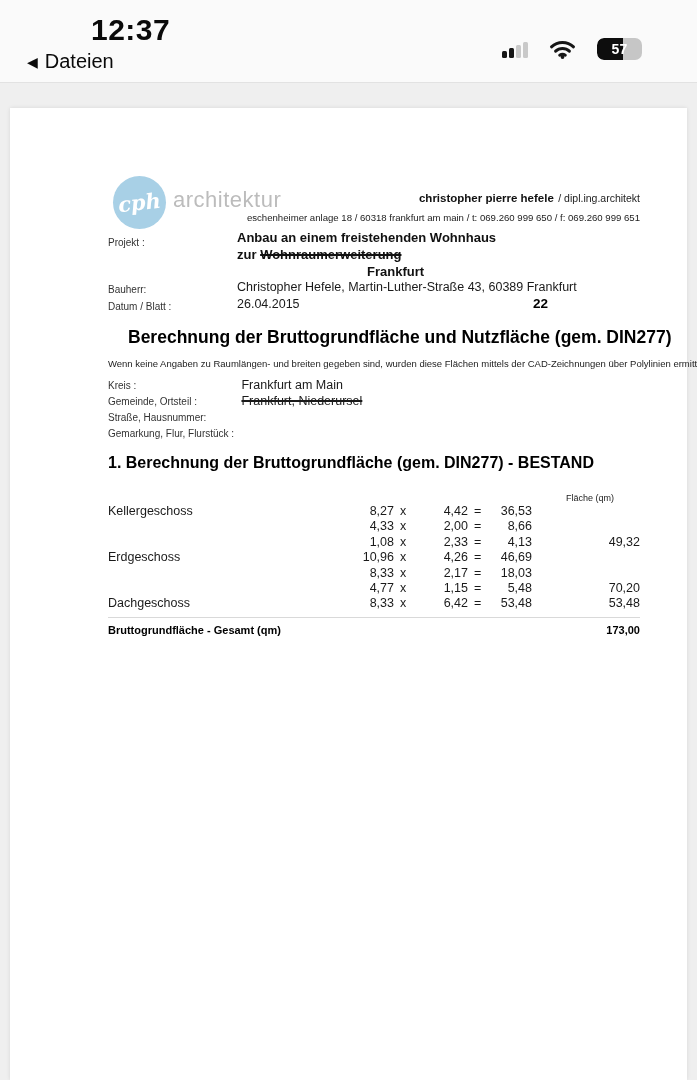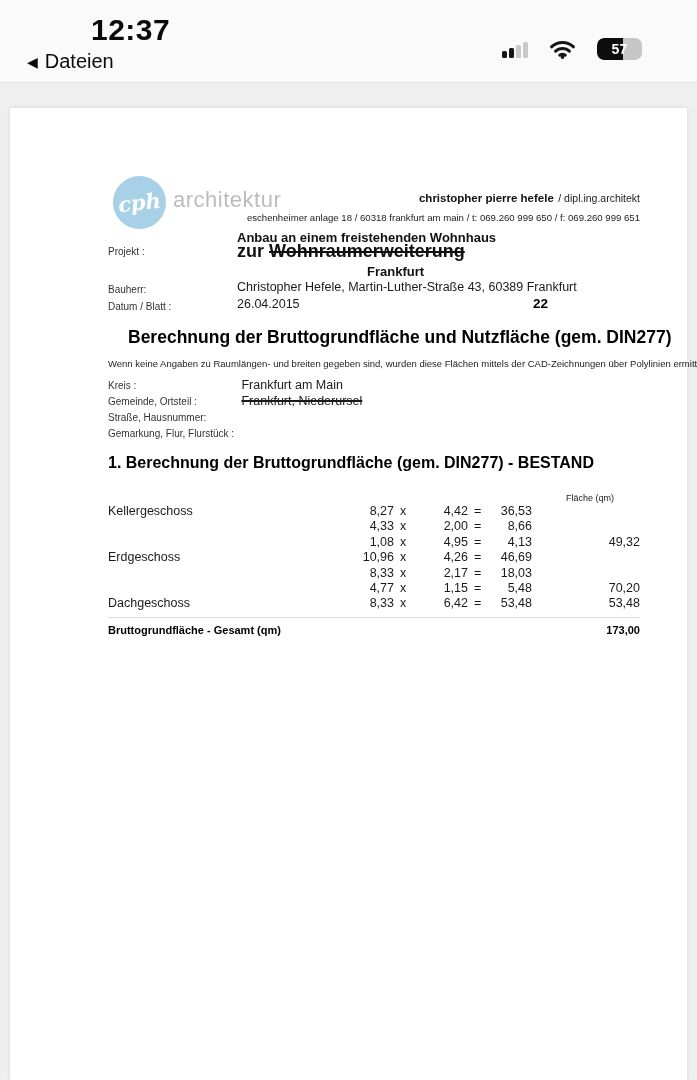--- a/index.html
+++ b/index.html
@@ -62,25 +62,25 @@
     transform:rotate(-6deg);
   }
   .wordmark { left:163px; top:79px; font-size:22px; color:#bcbcbc; letter-spacing:0.5px; }
   .contact { right:47px; top:80px; text-align:right; white-space:nowrap; }
   .contact .c-name { font-size:11.5px; font-weight:bold; color:#111; }
   .contact .c-role { font-size:10.5px; color:#222; }
   .contact .c-addr { margin-top:6px; font-size:9.6px; color:#222; }
 
   
   .lbl { font-size:10px; color:#333; white-space:nowrap; }
-  .meta-label-projekt { left:98px; top:138px; }
+  .meta-label-projekt { left:98px; top:129px; }
   .meta-label-bauherr { left:98px; top:176px; }
   .meta-label-datum   { left:98px; top:193px; }
   .projekt-l1 { left:227px; top:122px; font-size:13px; font-weight:bold; color:#111; }
-  .projekt-l2 { left:227px; top:133px; font-size:18px; font-weight:bold; color:#111; }
+  .projekt-l2 { left:227px; top:139px; font-size:13px; font-weight:bold; color:#111; }
   .projekt-l3 { left:357px; top:156px; font-size:13px; font-weight:bold; color:#111; }
   .bauherr-v  { left:227px; top:172px; font-size:12.5px; color:#1a1a1a; }
   .datum-v    { left:227px; top:189px; font-size:12.5px; color:#1a1a1a; }
   .blatt-v    { left:523px; top:188px; font-size:13.5px; font-weight:bold; color:#000; }
   .struck { text-decoration:line-through; text-decoration-thickness:1.5px; }
 
   
   .doc-title { left:98px; top:219px; font-size:17.5px; font-weight:bold; color:#000; white-space:nowrap;margin-left:20px; }
   .doc-note  { left:98px; top:250px; font-size:9.5px; color:#222; white-space:nowrap; }
 
@@ -214,21 +214,21 @@
           <span class="c-num">2,00</span>
           <span class="c-eq">=</span>
           <span class="c-num">8,66</span>
           <span class="c-num"></span>
         </div>
 
         <div class="calc-row">
           <span class="c-name"></span>
           <span class="c-num">1,08</span>
           <span class="c-op">x</span>
-          <span class="c-num">4,95</span>
+          <span class="c-num">2,33</span>
           <span class="c-eq">=</span>
           <span class="c-num">4,13</span>
           <span class="c-num">49,32</span>
         </div>
 
         <div class="calc-row">
           <span class="c-name">Erdgeschoss</span>
           <span class="c-num">10,96</span>
           <span class="c-op">x</span>
           <span class="c-num">4,26</span>

